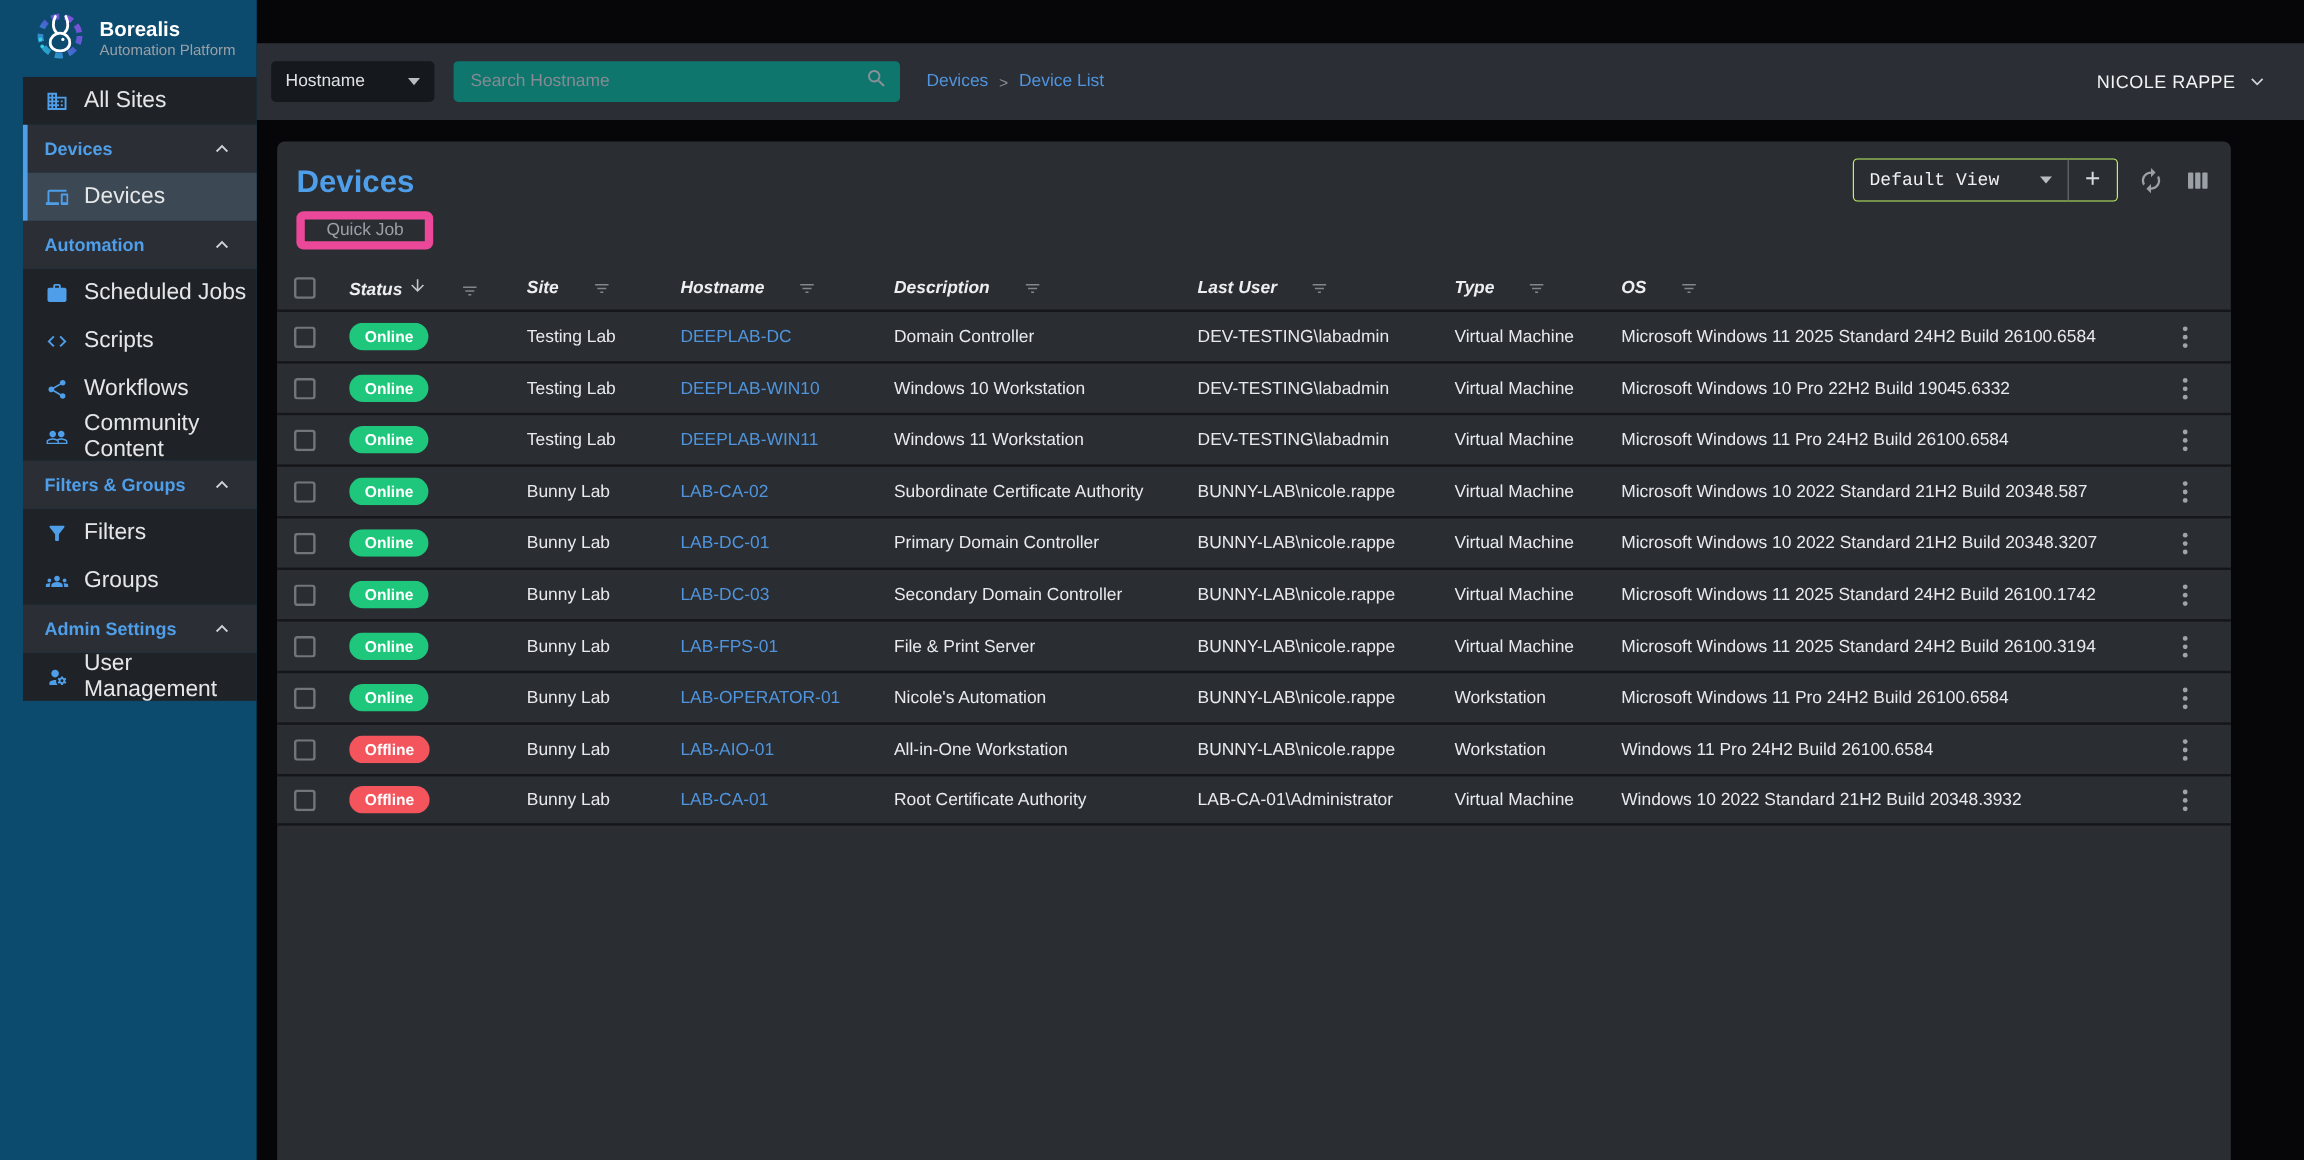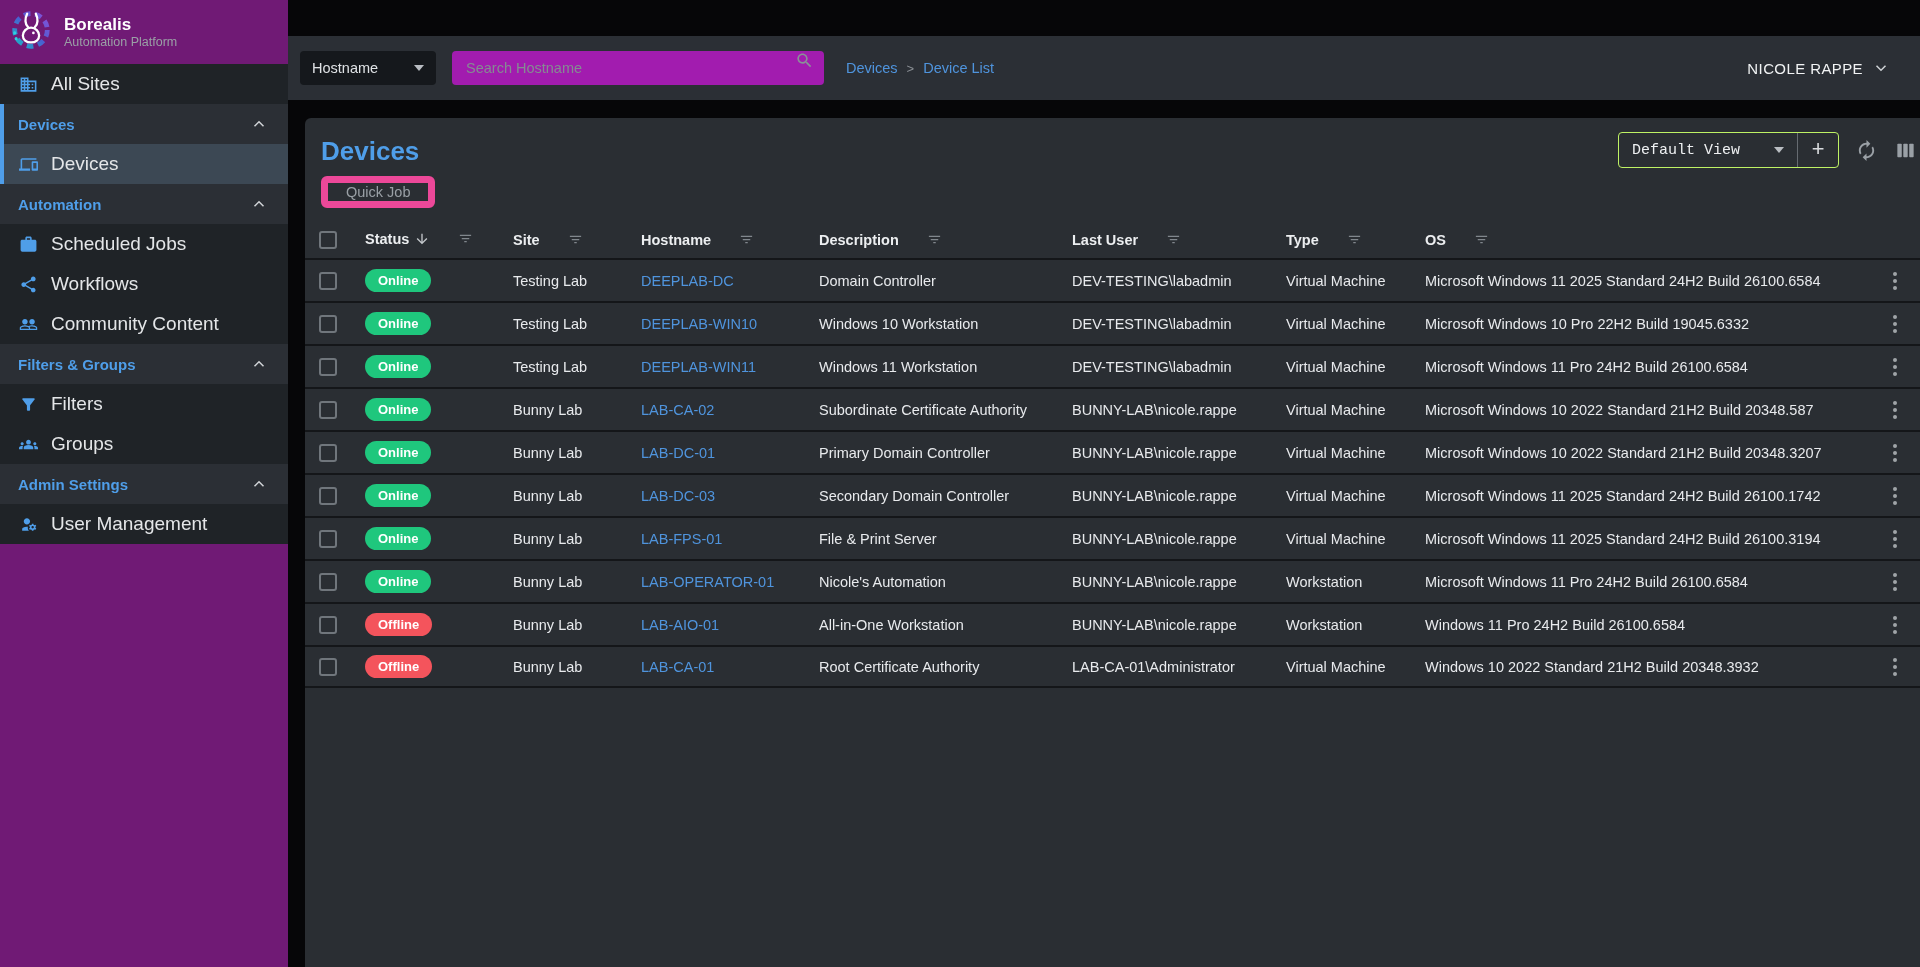--- a/index.html
+++ b/index.html
@@ -6,21 +6,21 @@
   html,body { margin:0; padding:0; }
   body {
     width:1920px; height:967px; overflow:hidden;
     background:#060608; color:#e8eaed;
     font-family:"Liberation Sans", sans-serif;
     -webkit-font-smoothing:antialiased;
   }
   .app { display:flex; width:1920px; height:967px; }
 
   
-  .sidebar { width:288px; flex:none; background:#701a75; display:flex; flex-direction:column; }
+  .sidebar { width:214px; flex:none; background:#0c4a6e; display:flex; flex-direction:column;padding-left:19px; }
   .logo-row { height:64px; flex:none; display:flex; align-items:center; gap:10px; padding:0 10px 0 8px; }
   .brand-text { display:flex; flex-direction:column; line-height:1.25; }
   .brand-name { font-size:17px; font-weight:bold; color:#ffffff; }
   .brand-sub  { font-size:12.5px; color:#9aa0a6; }
   .nav { flex:1; overflow:hidden; }
   .section { position:relative; }
   .section.active::before { content:""; position:absolute; left:0; top:0; bottom:0; width:4px; background:var(--accent,#4f9ee9); }
   .section-header {
     height:40px; display:flex; align-items:center; justify-content:space-between;
     padding:0 20px 0 18px; background:#2b2f35;
@@ -40,22 +40,22 @@
   
   .right-col { flex:1; display:flex; flex-direction:column; min-width:0;margin-top:36px; }
   .topbar { height:64px; flex:none; background:#2b2f35; display:flex; align-items:center; padding:0 30px 0 6px; }
   .select-box {
     width:136px; height:34px; margin-left:6px; background:#15181c; border-radius:4px;
     display:flex; align-items:center; justify-content:space-between; padding:0 12px;
     font-size:14.5px; color:#dfe2e5; cursor:pointer;
   }
   .caret-down { width:0; height:0; border-left:5px solid transparent; border-right:5px solid transparent; border-top:6px solid #b9bdc2; }
   .search-box {
-    width:372px; height:34px; margin-left:16px; background:#a21caf; border-radius:4px;
-    display:flex; padding:0 10px 0 12px;
+    width:372px; height:34px; margin-left:16px; background:#0f766e; border-radius:4px;
+    display:flex; align-items:center; padding:0 10px 0 12px;
   }
   .search-box input {
     flex:1; border:none; outline:none; background:transparent;
     color:#dfe2e5; font-size:14.5px; font-family:inherit;
   }
   .search-box input::placeholder { color:#858b92; }
   .search-icon svg { width:19px; height:19px; fill:#8a9097; }
   .breadcrumb { display:flex; align-items:center; gap:9px; margin-left:22px; font-size:14.5px; }
   .crumb { color:var(--link,#4f94dd); cursor:pointer; }
   .crumb-sep { color:#8a8f94; font-size:13px; }
@@ -82,21 +82,21 @@
   .icon-btn svg { width:23px; height:23px; fill:#9aa0a6; }
 
   
   .table { margin-top:14px; }
   .thead, .trow {
     display:grid;
     grid-template-columns:46px 148px 128px 178px 253px 214px 139px 1fr 46px;
     align-items:center; padding:0 2px 0 14px;
   }
   .thead { height:36px; font-size:14.5px; font-weight:bold; color:#eceef0; }
-  .th { display:flex; align-items:flex-start; }
+  .th { display:flex; align-items:flex-end;font-style:italic; }
   .sort-icon svg { width:16px; height:16px; fill:#c3c7cb; margin-left:5px; }
   .filter-btn { display:flex; margin-left:28px; cursor:pointer; }
   .filter-btn svg { width:15px; height:15px; fill:#81878d; }
   .trow { height:43px; font-size:14.5px; border-top:2px solid #141619; background:#2a2e33; }
   .trow:last-child { border-bottom:2px solid #141619; }
   .td { padding-right:8px; white-space:nowrap; overflow:hidden; }
   .cb {
     width:18px; height:18px; border:2px solid #70767c; border-radius:3px;
     display:inline-block; cursor:pointer; background:transparent;
   }
@@ -186,20 +186,28 @@
               <span class="nav-icon">
                 <svg viewBox="0 0 24 24">
                   <path d="M20 6h-4V4c0-1.11-.89-2-2-2h-4c-1.11 0-2 .89-2 2v2H4c-1.11 0-2 .89-2 2v11c0 1.11.89 2 2 2h16c1.11 0 2-.89 2-2V8c0-1.11-.89-2-2-2zm-6 0h-4V4h4v2z"></path>
                 </svg>
               </span>
               <span>Scheduled Jobs</span>
             </div>
             <div class="nav-item">
               <span class="nav-icon">
                 <svg viewBox="0 0 24 24">
+                  <path d="M9.4 16.6L4.8 12l4.6-4.6L8 6l-6 6 6 6 1.4-1.4zm5.2 0l4.6-4.6-4.6-4.6L16 6l6 6-6 6-1.4-1.4z"></path>
+                </svg>
+              </span>
+              <span>Scripts</span>
+            </div>
+            <div class="nav-item">
+              <span class="nav-icon">
+                <svg viewBox="0 0 24 24">
                   <path d="M18 16.08c-.76 0-1.44.3-1.96.77L8.91 12.7c.05-.23.09-.46.09-.7s-.04-.47-.09-.7l7.05-4.11c.54.5 1.25.81 2.04.81 1.66 0 3-1.34 3-3s-1.34-3-3-3-3 1.34-3 3c0 .24.04.47.09.7L8.04 9.81C7.5 9.31 6.79 9 6 9c-1.66 0-3 1.34-3 3s1.34 3 3 3c.79 0 1.5-.31 2.04-.81l7.12 4.16c-.05.21-.08.43-.08.65 0 1.61 1.31 2.92 2.92 2.92s2.92-1.31 2.92-2.92-1.31-2.92-2.92-2.92z"></path>
                 </svg>
               </span>
               <span>Workflows</span>
             </div>
             <div class="nav-item">
               <span class="nav-icon">
                 <svg viewBox="0 0 24 24">
                   <path d="M16.5 13c-1.2 0-3.07.34-4.5 1-1.43-.67-3.3-1-4.5-1C5.33 13 1 14.08 1 16.25V19h22v-2.75c0-2.17-4.33-3.25-6.5-3.25zm-4 4.5h-10v-1.25c0-.54 2.56-1.75 5-1.75s5 1.21 5 1.75v1.25zm9 0H14v-1.25c0-.46-.2-.86-.52-1.22.88-.3 1.96-.53 3.02-.53 2.44 0 5 1.21 5 1.75v1.25zM7.5 12c1.93 0 3.5-1.57 3.5-3.5S9.43 5 7.5 5 4 6.57 4 8.5 5.57 12 7.5 12zm9 0c1.93 0 3.5-1.57 3.5-3.5S18.43 5 16.5 5 13 6.57 13 8.5s1.57 3.5 3.5 3.5z"></path>
                 </svg>

